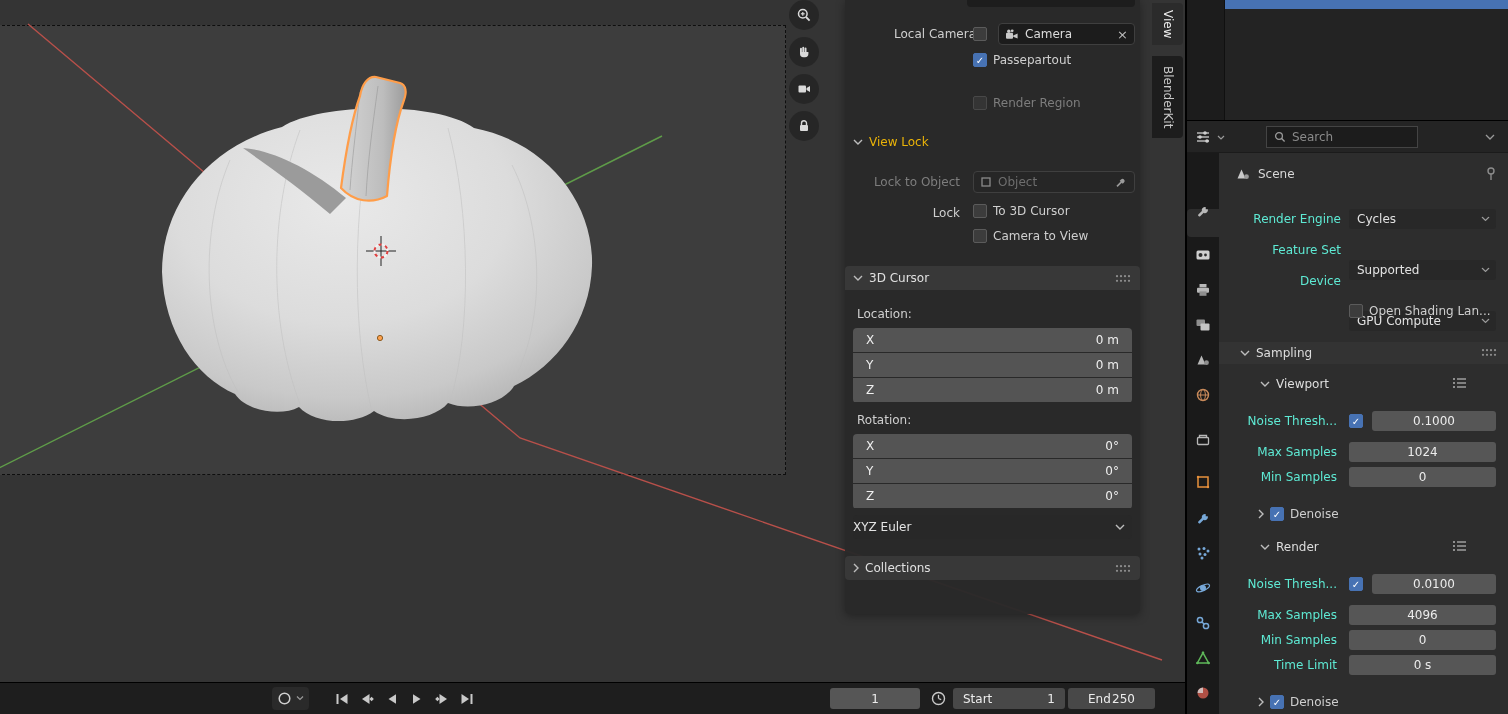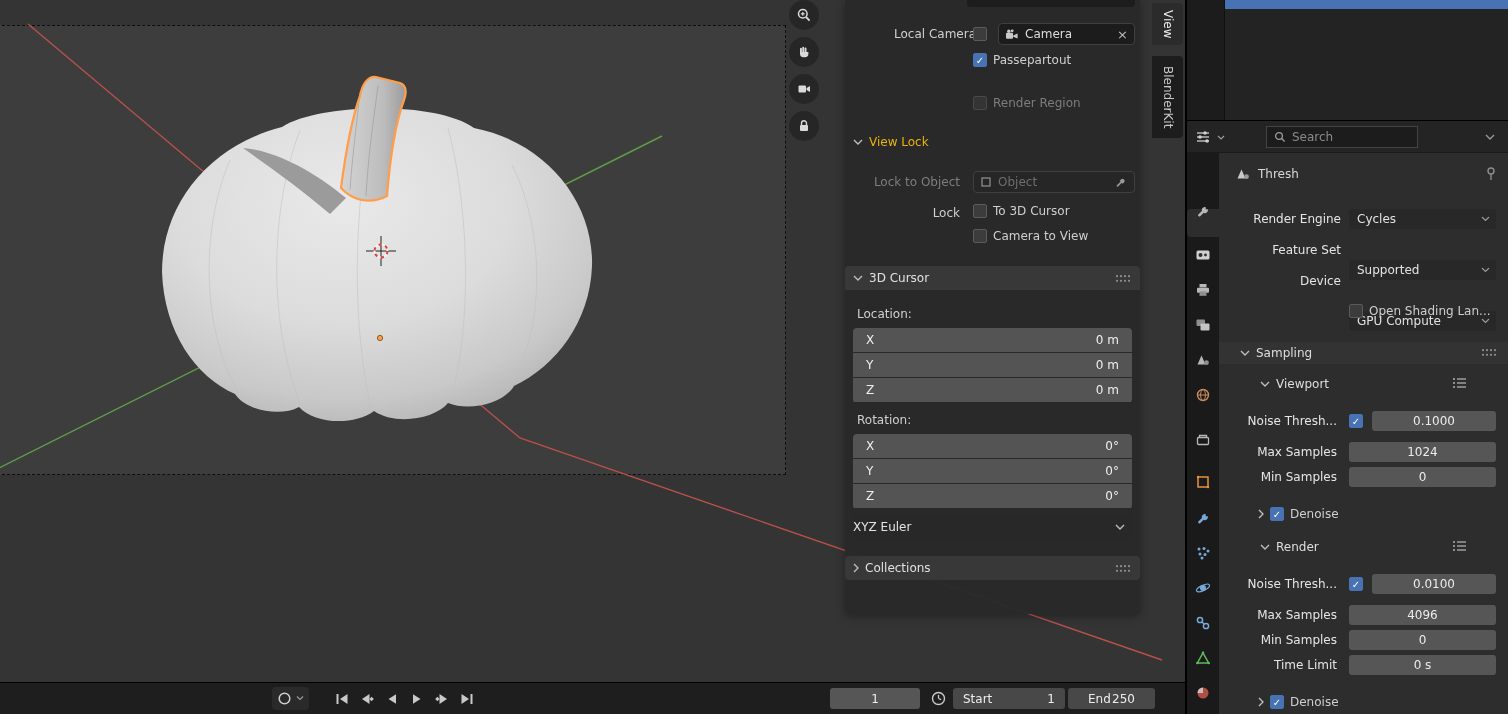--- a/index.html
+++ b/index.html
@@ -34,21 +34,21 @@
   
   .props{position:absolute;left:1187px;top:121px;width:321px;height:593px;background:#2d2d2d;overflow:hidden}
   .props-header{position:absolute;left:0;top:0;width:321px;height:32px;background:#242424;border-bottom:1px solid #1b1b1b}
   .searchbox{position:absolute;left:79px;top:5px;width:152px;height:22px;background:#1c1c1c;border:1px solid #444;border-radius:0;display:flex;align-items:center;gap:6px;padding:0 7px;color:#8a8a8a}
   .tabstrip{position:absolute;left:0;top:32px;width:32px;height:561px;background:#1a1a1a}
   .tabpill{position:absolute;left:0;width:32px;height:28px;background:#2d2d2d;border-radius:4px 0 0 4px}
   .ticon{position:absolute;left:8px;width:16px;height:16px}
   .valfield{background:#565656;border-radius:3px;display:flex;align-items:center;justify-content:center;color:#ececec;height:20px}
   .dropsm{background:#282828;border-radius:3px;display:flex;align-items:center;color:#e2e2e2;height:20px;padding:0 8px;position:relative}
   .dropsm .chev{position:absolute;right:6px;top:50%;transform:translateY(-50%)}
-  .prow-label{position:absolute;text-align:right;color:#e5e5e5;white-space:nowrap}
+  .prow-label{position:absolute;text-align:right;color:#5eead4;white-space:nowrap}
   .sect-hdr{position:absolute;display:flex;align-items:center;gap:6px;color:#dedede}
   
   .outliner{position:absolute;left:1187px;top:0;width:321px;height:120px;background:#232323}
   .outliner-left{position:absolute;left:0;top:0;width:38px;height:120px;background:#1c1c1c;border-right:1px solid #101010}
   .outliner-sel{position:absolute;left:38px;top:0;right:0;height:9px;background:#4772b3}
   
   .timeline{position:absolute;left:0;top:683px;width:1185px;height:31px;background:#1e1e1e}
   .tbtn{width:24px;height:23px;display:flex;align-items:center;justify-content:center;border-radius:3px}
   .tfield{border-radius:3px;display:flex;align-items:center;color:#ececec}
 </style>
@@ -380,21 +380,21 @@
         <circle cx="8" cy="8" r="5.5" fill="#b05045"></circle>
         <path d="M8 2.5 a5.5 5.5 0 0 0 -5.5 5.5 h5.5 Z" fill="#d8d8d8" opacity="0.8"></path>
       </svg>
 
   </div>
 
   <svg class="abs" style="left:48px;top:45px" width="16" height="16">
       <path d="M2.5 12.5 L6.5 3.5 L10.5 12.5 Z" fill="#c9c9c9"></path>
       <circle cx="11.5" cy="10.7" r="2.4" fill="#9a9a9a"></circle>
     </svg>
-  <span class="abs" style="left:71px;top:46px;color:#d8d8d8">Thresh</span>
+  <span class="abs" style="left:71px;top:46px;color:#d8d8d8">Scene</span>
   <svg class="abs" style="left:297px;top:45px" width="14" height="15">
       <circle cx="7" cy="5" r="3" fill="none" stroke="#8c8c8c" stroke-width="1.4"></circle>
       <line x1="7" y1="8" x2="7" y2="14" stroke="#8c8c8c" stroke-width="1.4"></line>
     </svg>
 
   <div class="prow-label" style="left:0;top:91px;width:154px">Render Engine</div>
   <div class="dropsm abs" style="left:162px;top:88px;width:147px">
     <span>Cycles</span>
     <svg class="chev" width="9" height="5">
         <path d="M1 0.5 l3.5 3.5 3.5-3.5" stroke="#9a9a9a" stroke-width="1.2" fill="none"></path>

